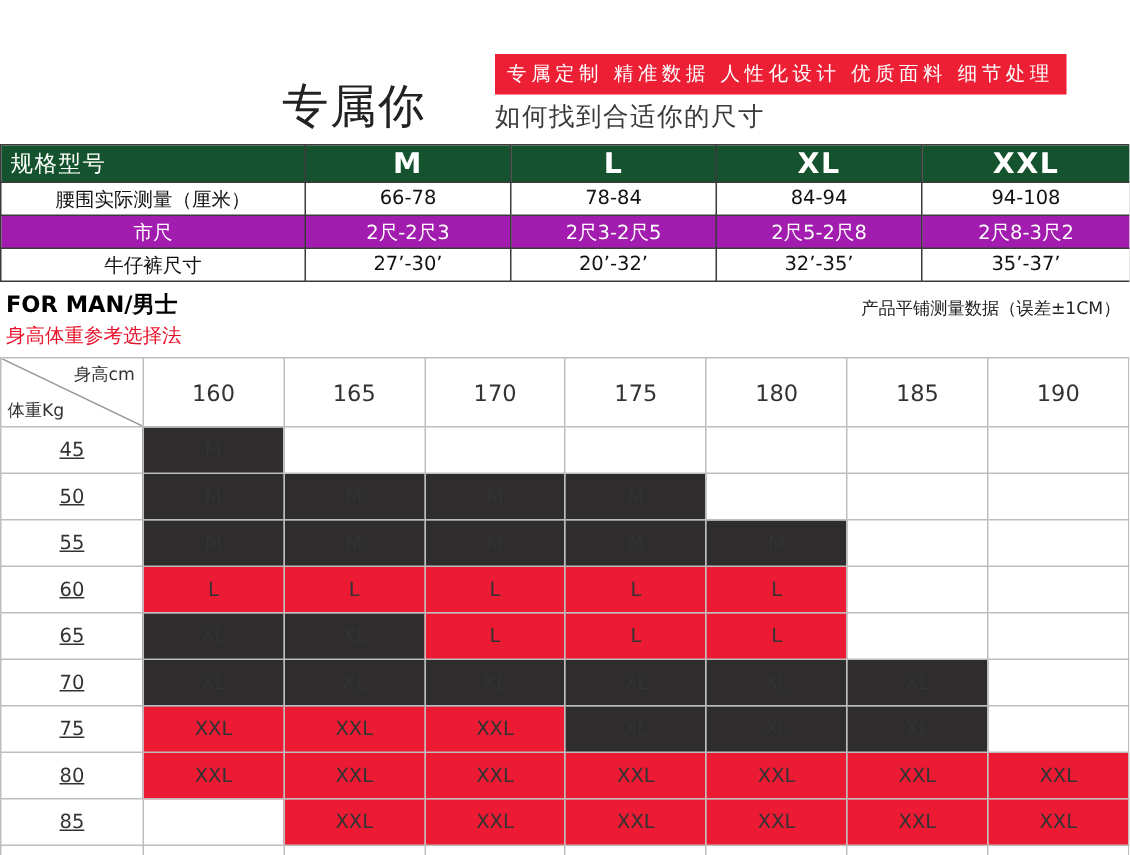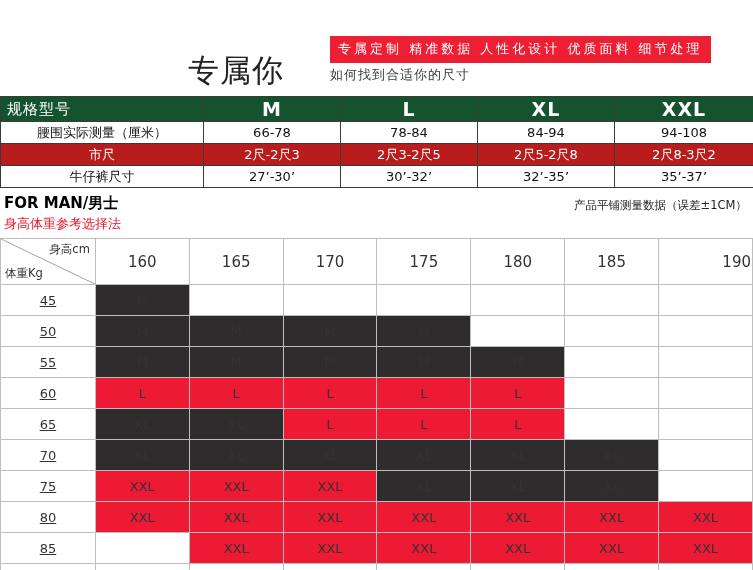--- a/index.html
+++ b/index.html
@@ -40,21 +40,21 @@
     font-size: 13px;
     padding: 4px 8px 5px 8px;
     letter-spacing: 3px;
     white-space: nowrap;
     font-family: "DejaVu Sans", sans-serif;
   }
   .sub-title {
     position: absolute;
     left: 330px;
     top: 38px;
-    font-size: 13px;
+    font-size: 17px;
     color: #3a3a3a;
     letter-spacing: 1px;
     font-family: "DejaVu Sans", sans-serif;
   }
 
   
   table.size-table {
     width: 753px;
     border-collapse: collapse;
     table-layout: fixed;
@@ -84,21 +84,21 @@
     font-weight: bold;
     letter-spacing: 1px;
   }
   td.rowlabel {
     text-align: left;
     padding-left: 6px;
     font-size: 13px;
     letter-spacing: 0px;
   }
   tr.row-dark td {
-    background: #b91c1c;
+    background: #a21caf;
     color: #ffffff;
   }
 
   
   .mid {
     position: relative;
     height: 50px;
   }
   .for-man {
     position: absolute;
@@ -212,21 +212,21 @@
         <td class="rowlabel">市尺</td>
         <td>2尺-2尺3</td>
         <td>2尺3-2尺5</td>
         <td>2尺5-2尺8</td>
         <td>2尺8-3尺2</td>
       </tr>
 
       <tr>
         <td class="rowlabel">牛仔裤尺寸</td>
         <td>27’-30’</td>
-        <td>30’-32’</td>
+        <td>20’-32’</td>
         <td>32’-35’</td>
         <td>35’-37’</td>
       </tr>
     </tbody>
   </table>
 
   <div class="mid">
     <div class="for-man">FOR MAN/男士</div>
     <div class="tolerance">产品平铺测量数据（误差±1CM）</div>
     <div class="red-note">身高体重参考选择法</div>
@@ -241,21 +241,21 @@
           </svg>
           <span class="corner-h">身高cm</span>
           <span class="corner-w">体重Kg</span>
         </td>
       <td style="width: 91px;">160</td>
           <td style="width: 91px;">165</td>
           <td style="width: 91px;">170</td>
           <td style="width: 91px;">175</td>
           <td style="width: 91px;">180</td>
           <td style="width: 91px;">185</td>
-          <td style="width: 91px; text-align: right;">190</td>
+          <td style="width: 91px;">190</td>
         </tr>
     <tr>
           <td class="wlabel">45</td>
           <td class="c-dark">M</td>
           <td class="c-empty"></td>
           <td class="c-empty"></td>
           <td class="c-empty"></td>
           <td class="c-empty"></td>
           <td class="c-empty"></td>
           <td class="c-empty"></td>

